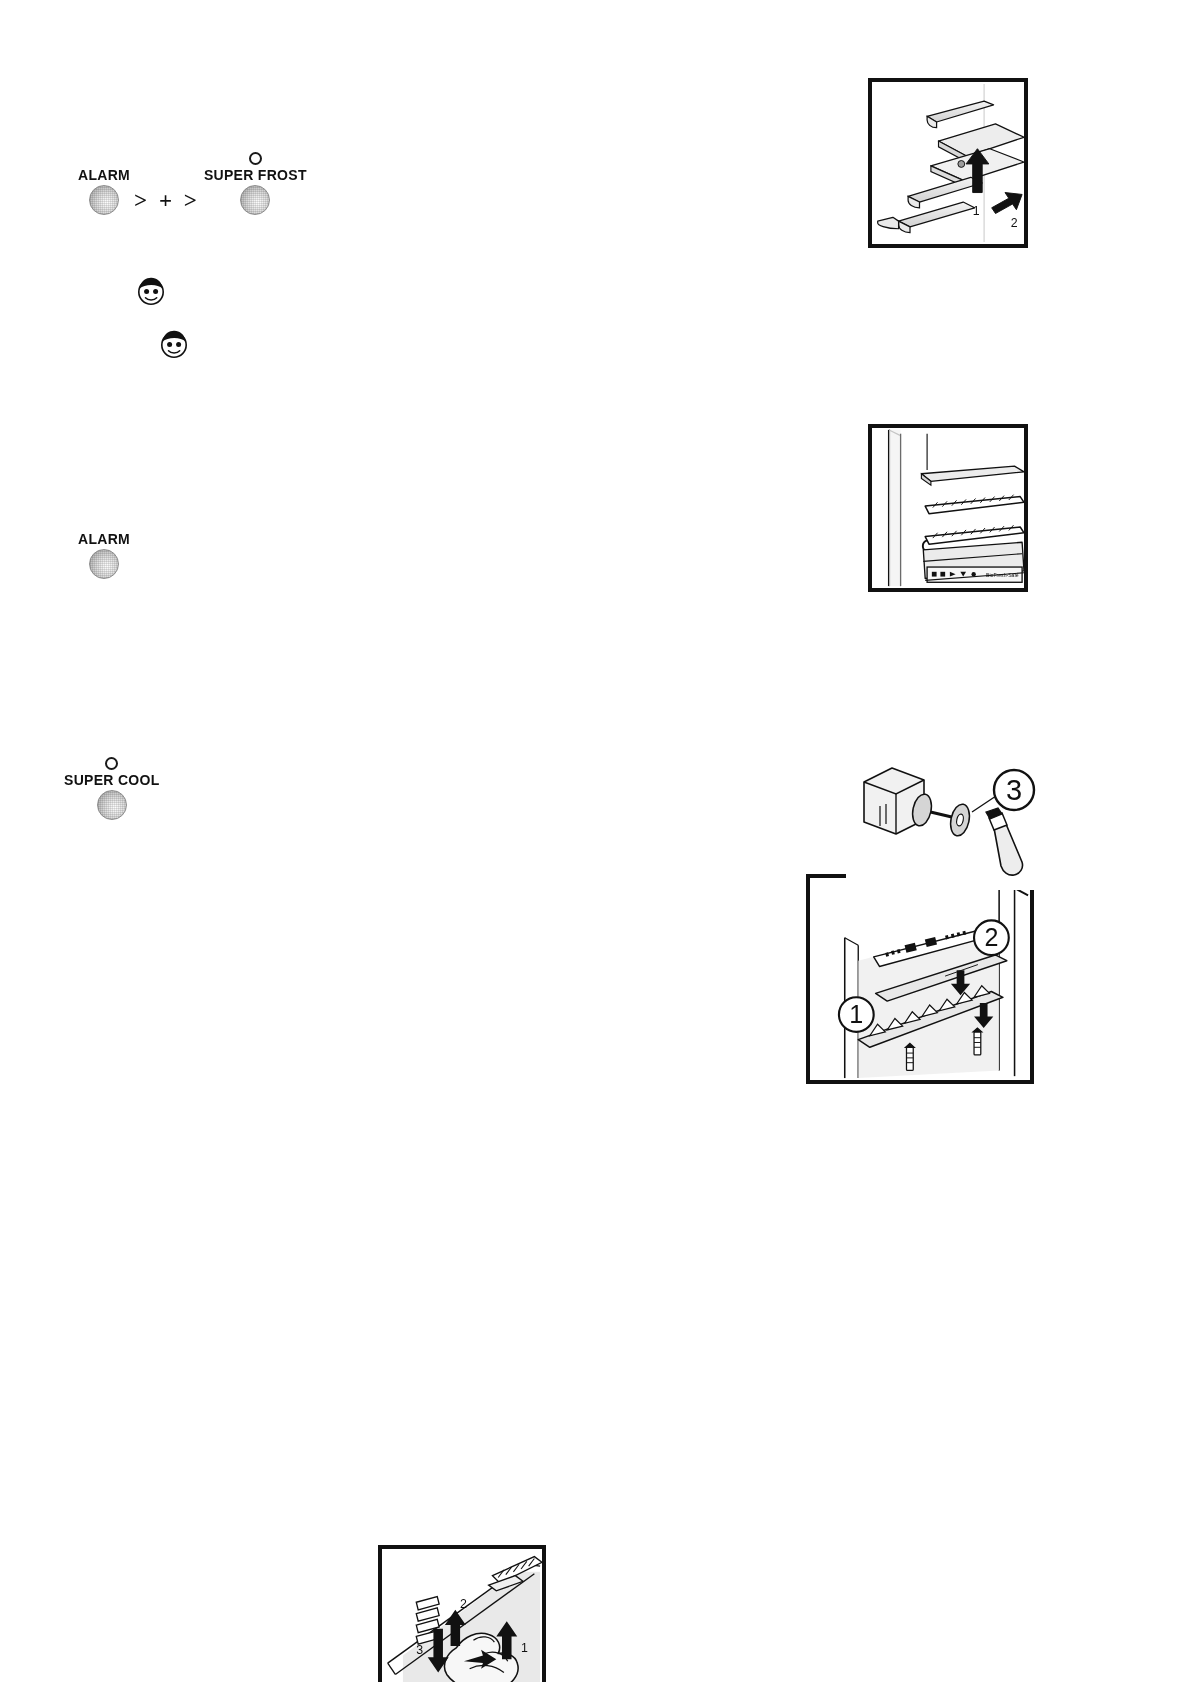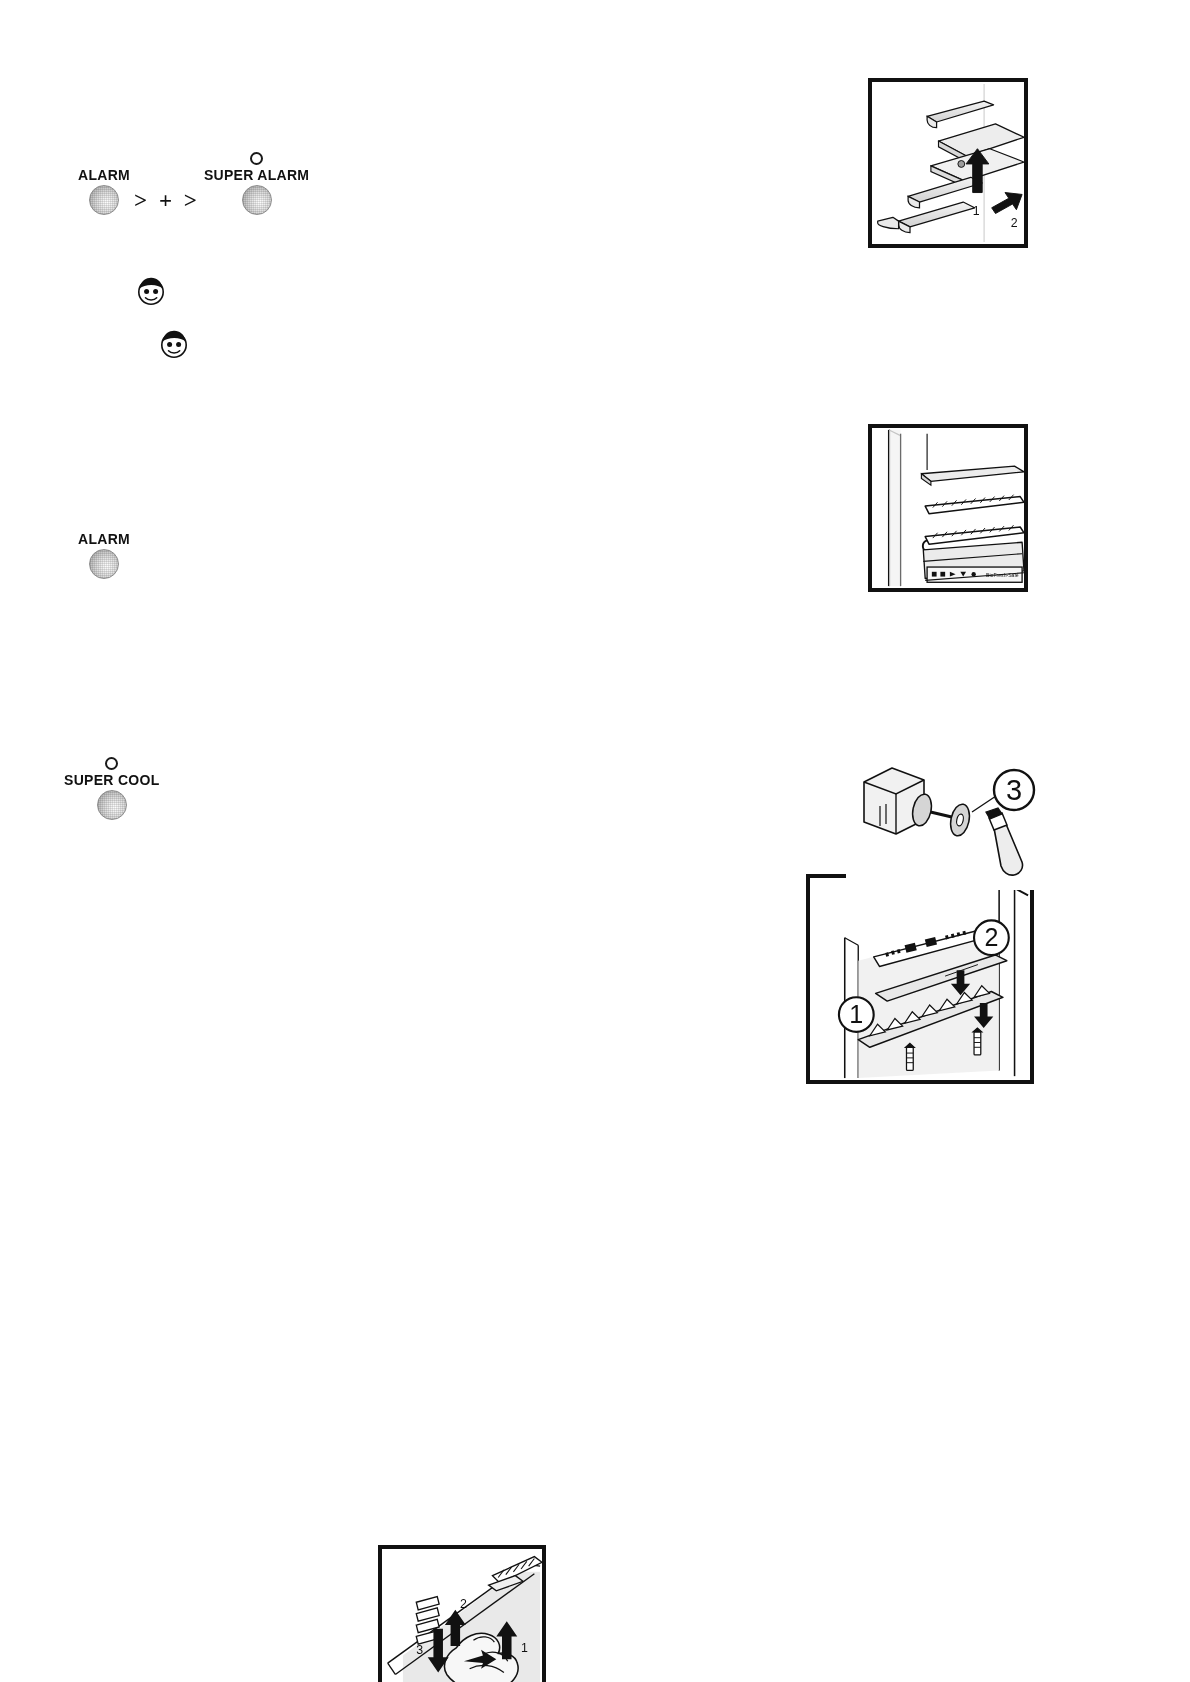--- a/index.html
+++ b/index.html
@@ -101,21 +101,21 @@
 
     <div style="text-align:center;">
       <div class="btn-label">ALARM</div>
       <div class="knob"></div>
     </div>
 
     <div class="combo-op">&gt; + &gt;</div>
 
     <div style="text-align:center;">
       <div class="led-ring"></div>
-      <div class="btn-label">SUPER ALARM</div>
+      <div class="btn-label">SUPER FROST</div>
       <div class="knob"></div>
     </div>
   </div>
 
   <div class="abs" style="left:135px; top:275px;">
     <svg class="smiley" width="32" height="32" viewBox="0 0 32 32">
       <circle cx="16" cy="17" r="12.2" fill="#fff" stroke="#111" stroke-width="1.6"></circle>
       <path d="M4.6 13.5 C5.8 5.2 12.0 2.6 16.4 2.8 C21.6 3.0 26.6 6.0 27.5 13.6
                C25.0 11.2 21.2 10.0 16.3 10.0 C11.4 10.0 7.2 11.2 4.6 13.5 Z" fill="#111"></path>
       <circle cx="11.6" cy="16.6" r="2.5" fill="#111"></circle>

